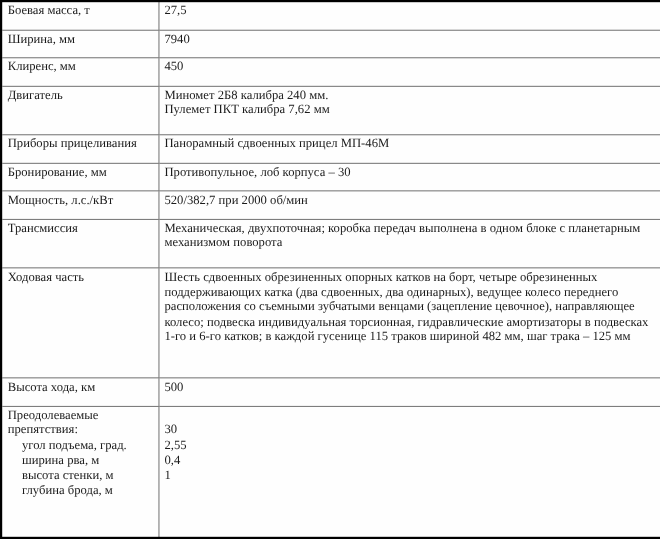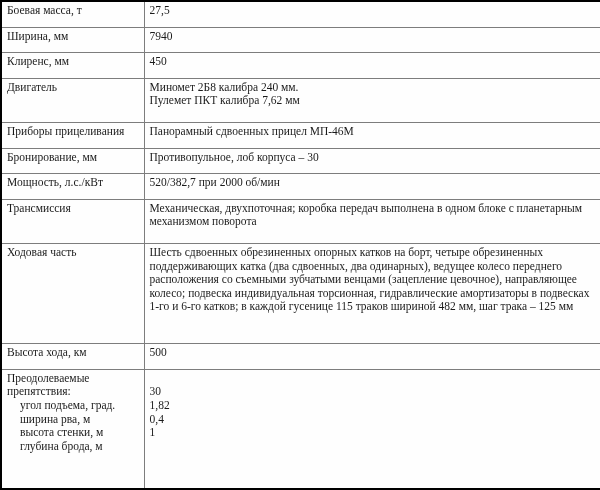--- a/index.html
+++ b/index.html
@@ -126,19 +126,19 @@
         <td class="param-col">
           <div class="line">Преодолеваемые препятствия:</div>
           <div class="line sub">угол подъема, град.</div>
           <div class="line sub">ширина рва, м</div>
           <div class="line sub">высота стенки, м</div>
           <div class="line sub">глубина брода, м</div>
         </td>
         <td>
           <div class="line"></div>
           <div class="line">30</div>
-          <div class="line">1,82</div>
+          <div class="line">2,55</div>
           <div class="line">0,4</div>
           <div class="line">1</div>
         </td>
       </tr>
     </tbody>
 </table>
 
 </body></html>

